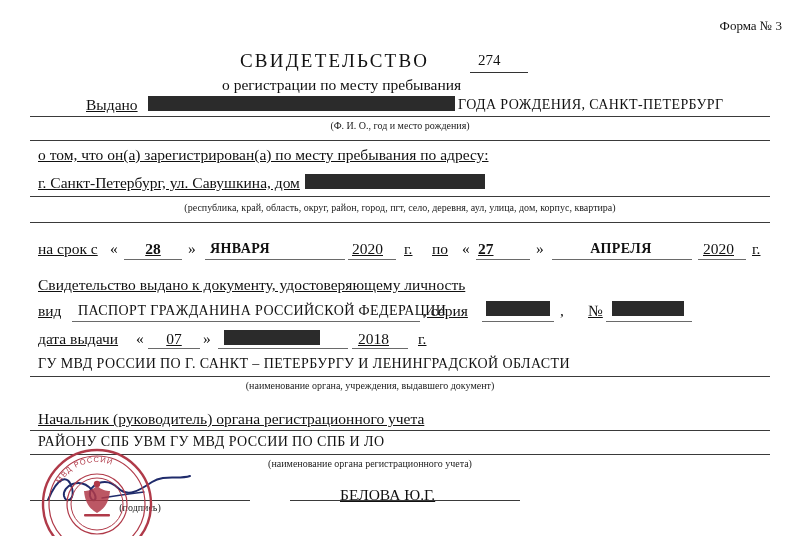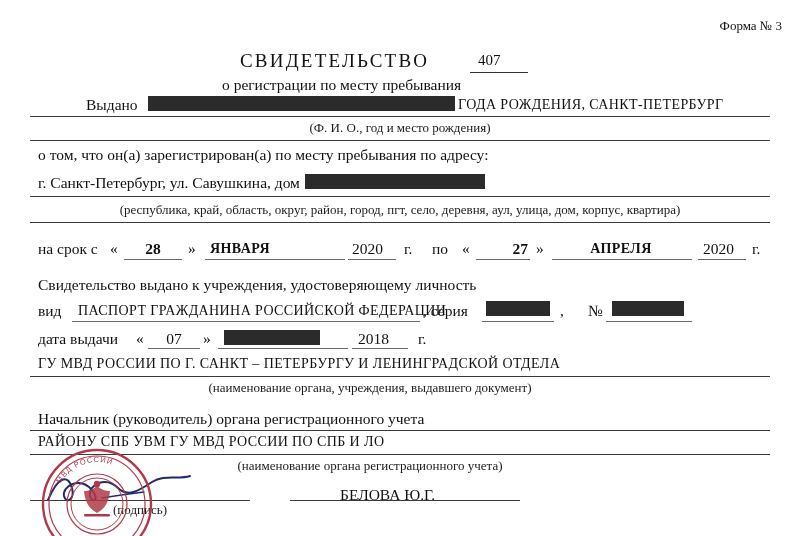--- a/index.html
+++ b/index.html
@@ -43,39 +43,39 @@
     top: 72px;
     width: 58px;
     border-bottom: 1px solid #333;
   }
   .title-sub {
     left: 222px;
     top: 76px;
     font-size: 15.5px;
   }
 
-  .lbl { font-size: 15.5px; }
+  .lbl { font-size: 15.5px; text-decoration: underline; }
   .lbl-caps { font-size: 14px; letter-spacing: 0.4px; }
 
   .line {
     border-bottom: 1px solid #3a3a3a;
     height: 0;
   }
   .line-light {
     border-bottom: 1px solid #6a6a6a;
     height: 0;
   }
 
   .redact {
     background: #2b2b2b;
     height: 15px;
   }
 
   .caption {
-    font-size: 13px;
+    font-size: 10px;
     text-align: center;
     color: #1a1a1a;
   }
 
   .quote { font-size: 15.5px; }
 
   
   .stamp {
     left: 28px;
     top: 444px;
@@ -92,21 +92,21 @@
   }
 </style>
 </head>
 <body>
 
 <div id="doc">
 
   <div class="abs form-no">Форма № 3</div>
 
   <div class="abs title-main">СВИДЕТЕЛЬСТВО</div>
-  <div class="abs title-number">407</div>
+  <div class="abs title-number">274</div>
   <div class="abs number-underline"></div>
   <div class="abs title-sub">о регистрации по месту пребывания</div>
 
   <div class="abs lbl" style="left:86px; top:96px;">Выдано</div>
   <div class="abs redact" style="left:148px; top:96px; width:307px;"></div>
   <div class="abs lbl-caps" style="left:458px; top:97px;">ГОДА РОЖДЕНИЯ, САНКТ-ПЕТЕРБУРГ</div>
   <div class="abs line" style="left:30px; top:116px; width:740px;"></div>
 
   <div class="abs caption" style="left:30px; top:120px; width:740px;">(Ф. И. О., год и место рождения)</div>
   <div class="abs line" style="left:30px; top:140px; width:740px;"></div>
@@ -125,30 +125,30 @@
   <div class="abs lbl" style="left:128px; top:240px; width:50px; text-align:center; font-weight:bold;">28</div>
   <div class="abs line-light" style="left:124px; top:259px; width:58px;"></div>
   <div class="abs quote" style="left:188px; top:240px;">»</div>
   <div class="abs lbl-caps" style="left:210px; top:241px; width:130px; font-weight:bold;">ЯНВАРЯ</div>
   <div class="abs line-light" style="left:205px; top:259px; width:140px;"></div>
   <div class="abs lbl" style="left:352px; top:240px;">2020</div>
   <div class="abs line-light" style="left:348px; top:259px; width:48px;"></div>
   <div class="abs lbl" style="left:404px; top:240px;">г.</div>
   <div class="abs lbl" style="left:432px; top:240px;">по</div>
   <div class="abs quote" style="left:462px; top:240px;">«</div>
-  <div class="abs lbl" style="left:478px; top:240px; width:50px; text-align:right; font-weight:bold;">27</div>
+  <div class="abs lbl" style="left:478px; top:240px; width:50px; text-align:left; font-weight:bold;">27</div>
   <div class="abs line-light" style="left:476px; top:259px; width:54px;"></div>
   <div class="abs quote" style="left:536px; top:240px;">»</div>
   <div class="abs lbl-caps" style="left:556px; top:241px; width:130px; text-align:center; font-weight:bold;">АПРЕЛЯ</div>
   <div class="abs line-light" style="left:552px; top:259px; width:140px;"></div>
   <div class="abs lbl" style="left:703px; top:240px;">2020</div>
   <div class="abs line-light" style="left:698px; top:259px; width:48px;"></div>
   <div class="abs lbl" style="left:752px; top:240px;">г.</div>
 
-  <div class="abs lbl" style="left:38px; top:276px;">Свидетельство выдано к учреждения, удостоверяющему личность</div>
+  <div class="abs lbl" style="left:38px; top:276px;">Свидетельство выдано к документу, удостоверяющему личность</div>
 
   <div class="abs lbl" style="left:38px; top:302px;">вид</div>
   <div class="abs lbl-caps" style="left:78px; top:303px;">ПАСПОРТ ГРАЖДАНИНА РОССИЙСКОЙ ФЕДЕРАЦИИ</div>
   <div class="abs line-light" style="left:72px; top:321px; width:348px;"></div>
   <div class="abs lbl" style="left:423px; top:302px;">, серия</div>
   <div class="abs redact" style="left:486px; top:301px; width:64px;"></div>
   <div class="abs line-light" style="left:482px; top:321px; width:72px;"></div>
   <div class="abs lbl" style="left:560px; top:302px;">,</div>
   <div class="abs lbl" style="left:588px; top:302px;">№</div>
   <div class="abs redact" style="left:612px; top:301px; width:72px;"></div>
@@ -158,21 +158,21 @@
   <div class="abs quote" style="left:136px; top:330px;">«</div>
   <div class="abs lbl" style="left:152px; top:330px; width:44px; text-align:center;">07</div>
   <div class="abs line-light" style="left:148px; top:348px; width:52px;"></div>
   <div class="abs quote" style="left:203px; top:330px;">»</div>
   <div class="abs redact" style="left:224px; top:330px; width:96px;"></div>
   <div class="abs line-light" style="left:218px; top:348px; width:130px;"></div>
   <div class="abs lbl" style="left:358px; top:330px;">2018</div>
   <div class="abs line-light" style="left:352px; top:348px; width:56px;"></div>
   <div class="abs lbl" style="left:418px; top:330px;">г.</div>
 
-  <div class="abs lbl-caps" style="left:38px; top:356px;">ГУ  МВД  РОССИИ  ПО  Г. САНКТ – ПЕТЕРБУРГУ  И  ЛЕНИНГРАДСКОЙ ОТДЕЛА</div>
+  <div class="abs lbl-caps" style="left:38px; top:356px;">ГУ  МВД  РОССИИ  ПО  Г. САНКТ – ПЕТЕРБУРГУ  И  ЛЕНИНГРАДСКОЙ ОБЛАСТИ</div>
   <div class="abs line" style="left:30px; top:376px; width:740px;"></div>
   <div class="abs caption" style="left:130px; top:380px; width:480px;">(наименование органа, учреждения, выдавшего документ)</div>
 
   <div class="abs lbl" style="left:38px; top:410px;">Начальник (руководитель) органа регистрационного учета</div>
   <div class="abs line" style="left:30px; top:430px; width:740px;"></div>
   <div class="abs lbl-caps" style="left:38px; top:434px;">РАЙОНУ СПБ УВМ  ГУ  МВД  РОССИИ  ПО  СПБ  И  ЛО</div>
   <div class="abs line" style="left:30px; top:454px; width:740px;"></div>
   <div class="abs caption" style="left:160px; top:458px; width:420px;">(наименование органа регистрационного учета)</div>
 
   <div class="abs signature">

